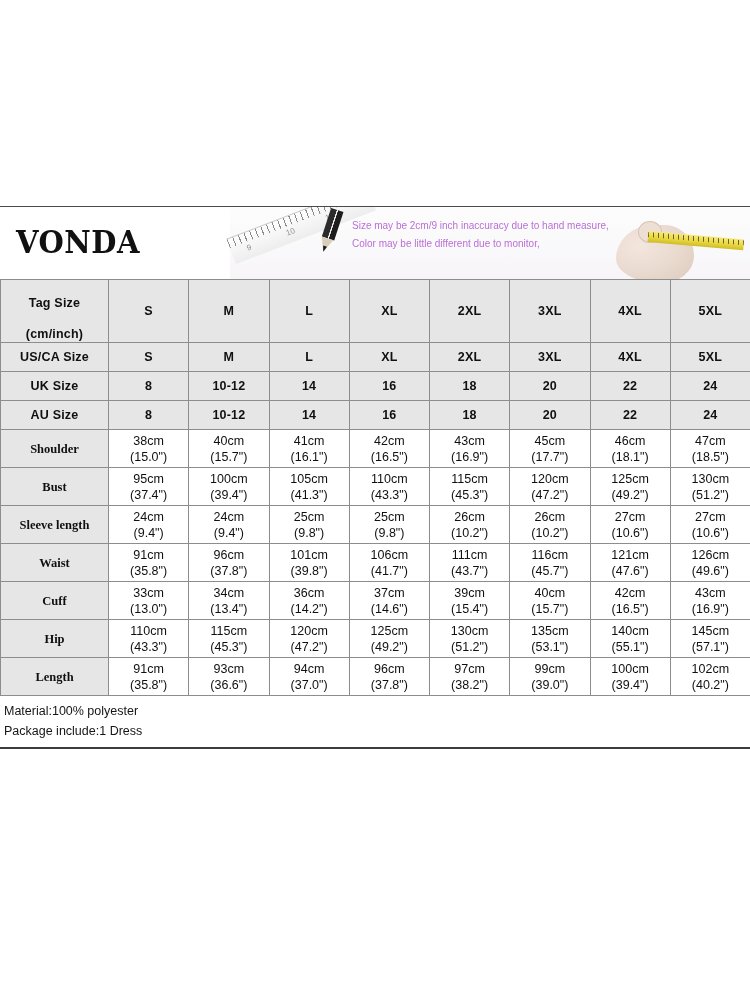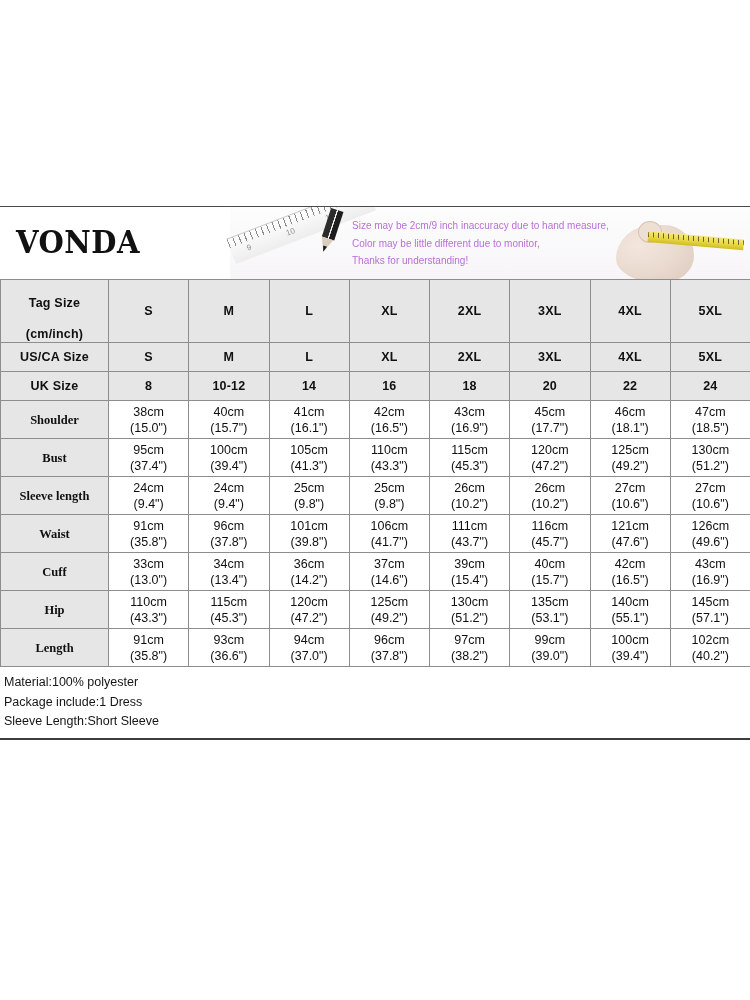--- a/index.html
+++ b/index.html
@@ -279,21 +279,20 @@
         <div class="pencil">
           <div class="pencil-body"></div>
           <div class="pencil-tip"></div>
           <div class="pencil-lead"></div>
         </div>
       </div>
 
       <div class="notice">
         <div class="notice-line">Size may be 2cm/9 inch inaccuracy due to hand measure,</div>
         <div class="notice-line">Color may be little different due to monitor,</div>
-        <div class="notice-line">Thanks for understanding!</div>
       </div>
 
       <div class="tape-art">
         <div class="hand"></div>
         <div class="thumb"></div>
         <div class="tape">
           <div class="tape-ticks"></div>
         </div>
       </div>
     </div>
@@ -343,20 +342,31 @@
           <td>8</td>
           <td>10-12</td>
           <td>14</td>
           <td>16</td>
           <td>18</td>
           <td>20</td>
           <td>22</td>
           <td>24</td>
         </tr>
 
+        <tr class="hdr">
+          <td class="label-cell">AU Size</td>
+          <td>8</td>
+          <td>10-12</td>
+          <td>14</td>
+          <td>16</td>
+          <td>18</td>
+          <td>20</td>
+          <td>22</td>
+          <td>24</td>
+        </tr>
 
         <tr class="data">
           <td class="label-cell">Shoulder</td>
           <td>
               <span class="val-cm">38cm</span>
               <span class="val-in">(15.0")</span>
             </td>
           <td>
               <span class="val-cm">40cm</span>
               <span class="val-in">(15.7")</span>
@@ -601,19 +611,18 @@
               <span class="val-cm">102cm</span>
               <span class="val-in">(40.2")</span>
             </td>
         </tr>
       </tbody>
     </table>
 
     <div class="footer">
       <div class="footer-line">Material:100% polyester</div>
       <div class="footer-line">Package include:1 Dress</div>
-      <div class="footer-line">Sleeve Length:Short Sleeve</div>
     </div>
 
     <div class="rule-bottom"></div>
 
   </div>
 </div>
 
 </body></html>

